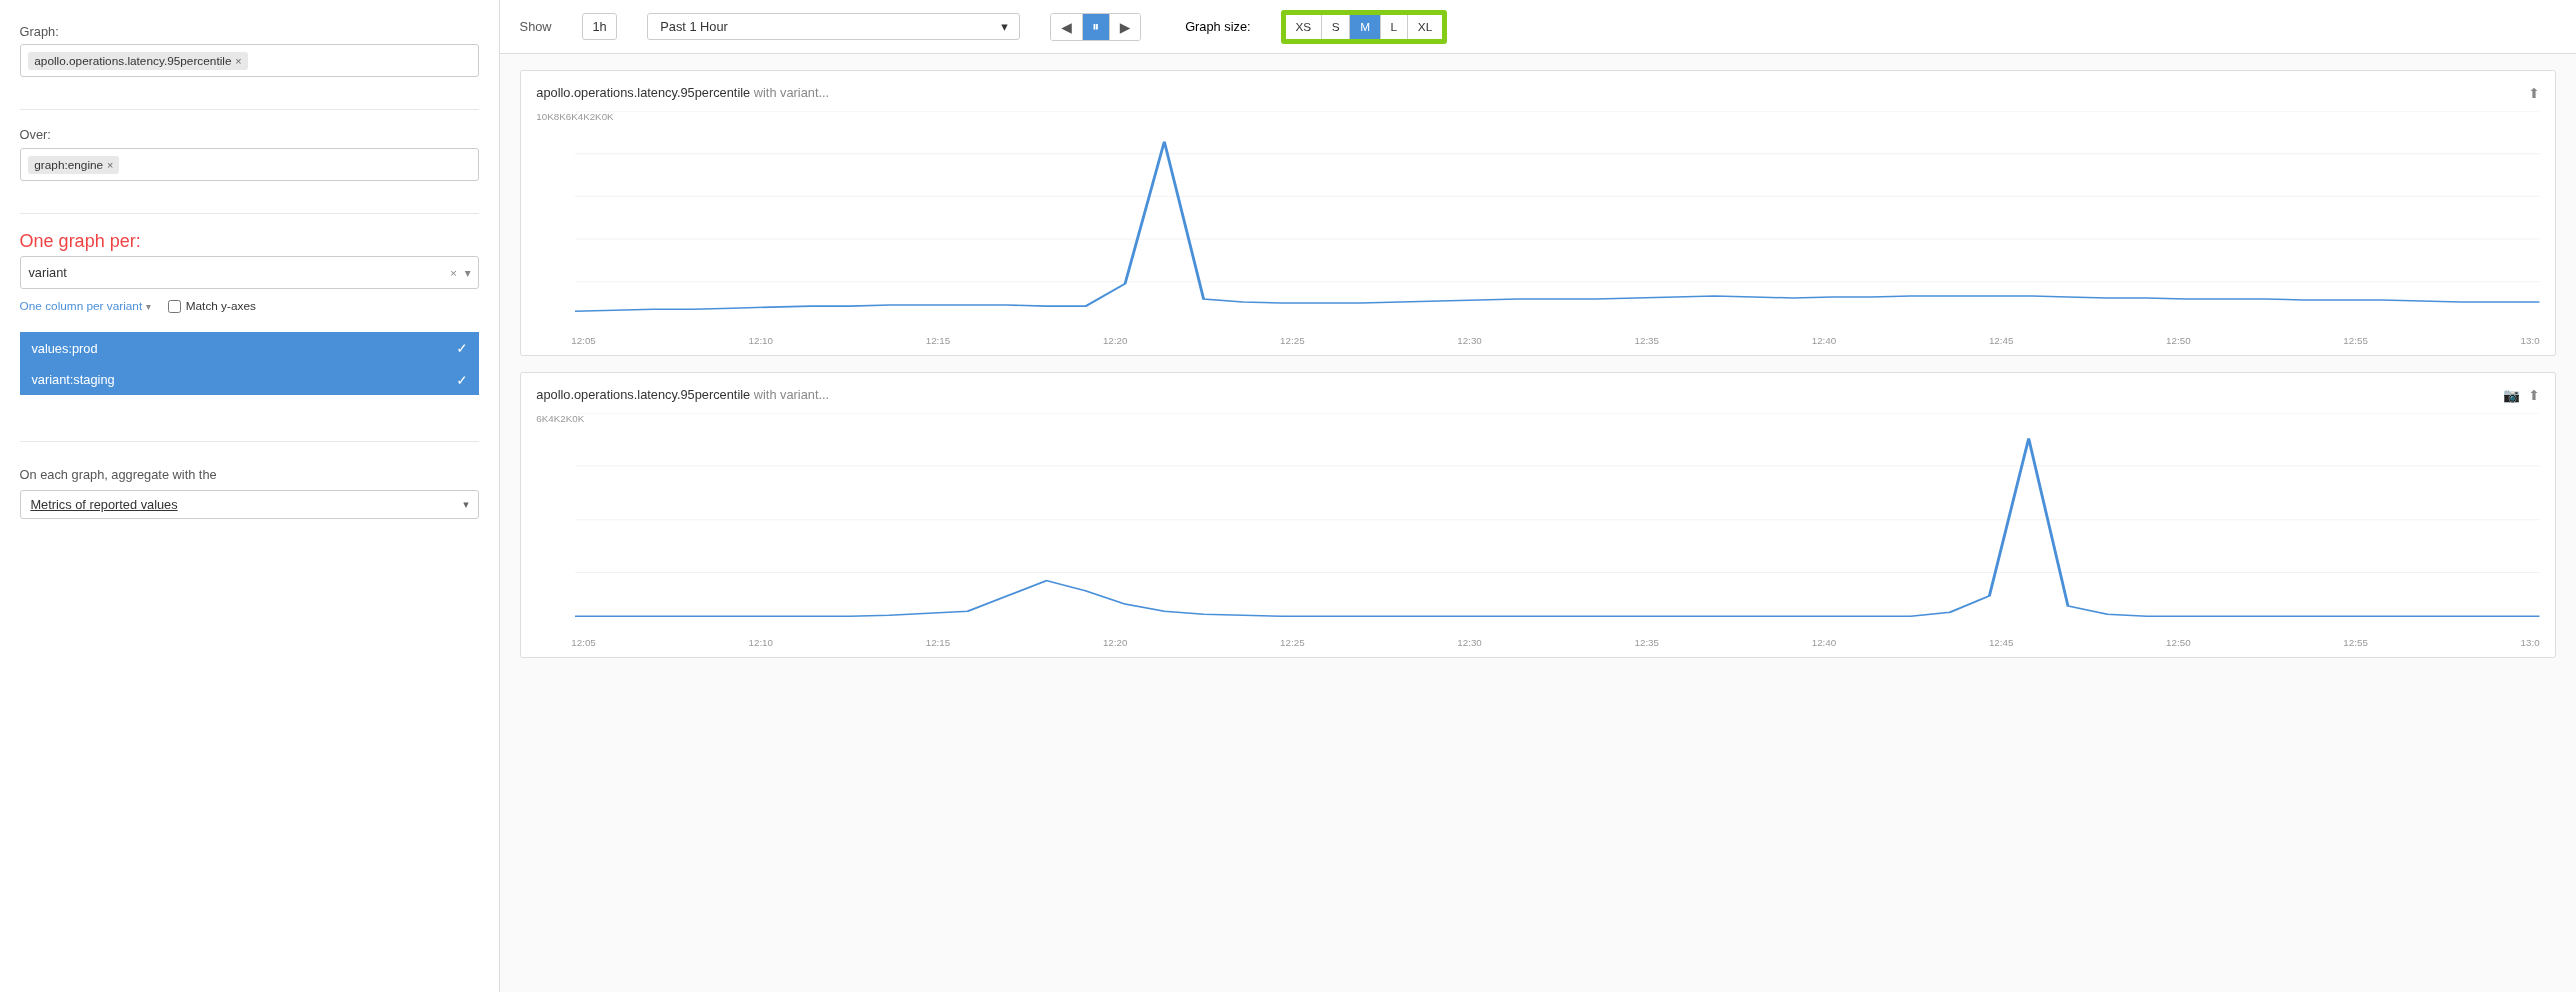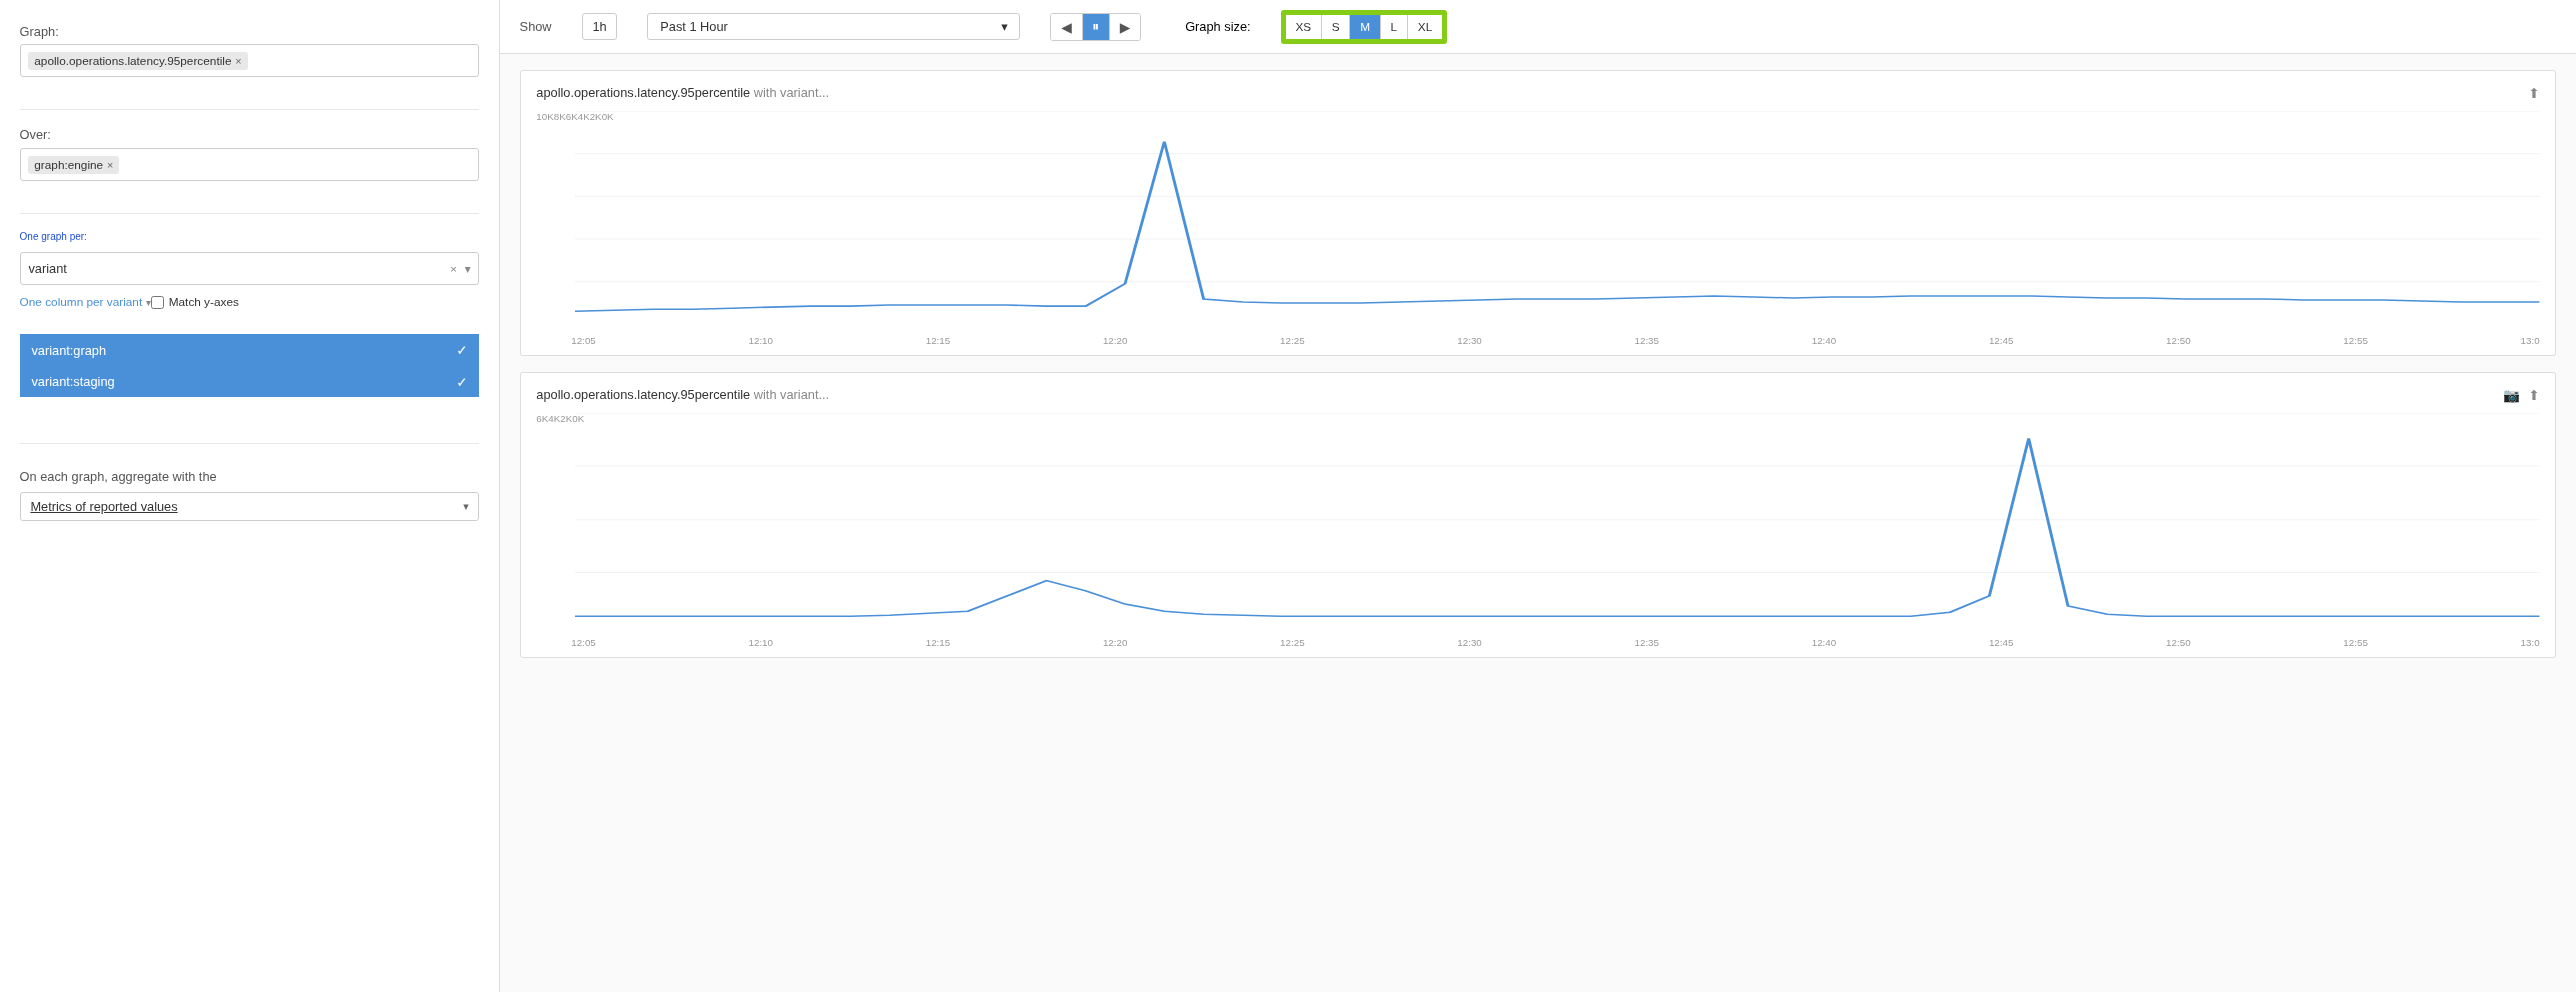--- a/index.html
+++ b/index.html
@@ -55,23 +55,23 @@
       cursor: pointer;
       color: #666;
       font-size: 10.8px;
     }
     .divider {
       border: none;
       border-top: 1px solid #e8e8e8;
       margin: 9.8px 0 17.7px 0;
     }
     .one-graph-per-label {
-      font-size: 10px;
-      color: #1d4ed8;
-      margin-bottom: 10px;
+      font-size: 18px;
+      color: #ef4444;
+      margin-bottom: 4px;
     }
     .select-box {
       flex: 1;
       border: 1px solid #ccc;
       border-radius: 2.9px;
       padding: 4.9px 7.8px;
       display: flex;
       align-items: center;
       justify-content: space-between;
       min-height: 33px;
@@ -83,22 +83,22 @@
     }
     .select-box .icons {
       display: flex;
       gap: 7.8px;
       color: #888;
       font-size: 11.8px;
     }
     .match-axes-row {
       display: flex;
       align-items: center;
-      gap: 0;
-      margin-bottom: 25px;
+      gap: 17px;
+      margin-bottom: 19px;
     }
     .col-per-variant {
       display: flex;
       align-items: center;
       gap: 3.9px;
       font-size: 11.8px;
       color: #4a90d9;
       cursor: pointer;
     }
     .col-per-variant .chevron { color: #888; font-size: 9.8px; }
@@ -338,21 +338,21 @@
         <span class="chevron">▾</span>
       </div>
       <div class="match-axes">
         <input type="checkbox" style="">
         <span>Match y-axes</span>
       </div>
     </div>
 
     <div class="variant-list">
       <div class="variant-item selected">
-        <span>variant:graph</span>
+        <span>values:prod</span>
         <span class="check">✓</span>
       </div>
       <div class="variant-item selected">
         <span>variant:staging</span>
         <span class="check">✓</span>
       </div>
     </div>
   </div>
 
   <hr class="divider">

